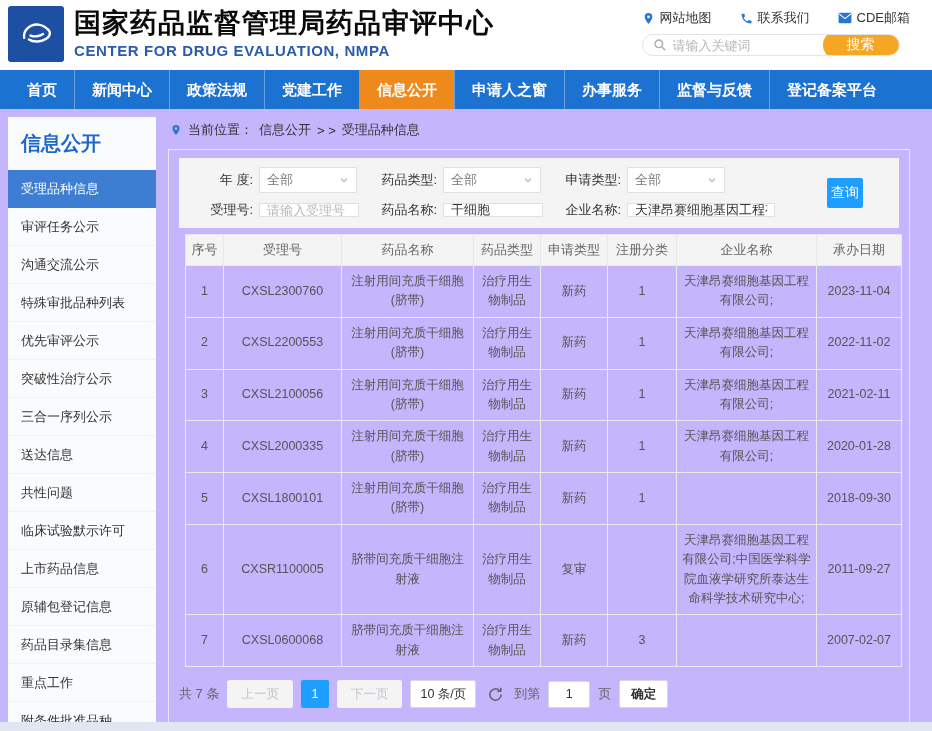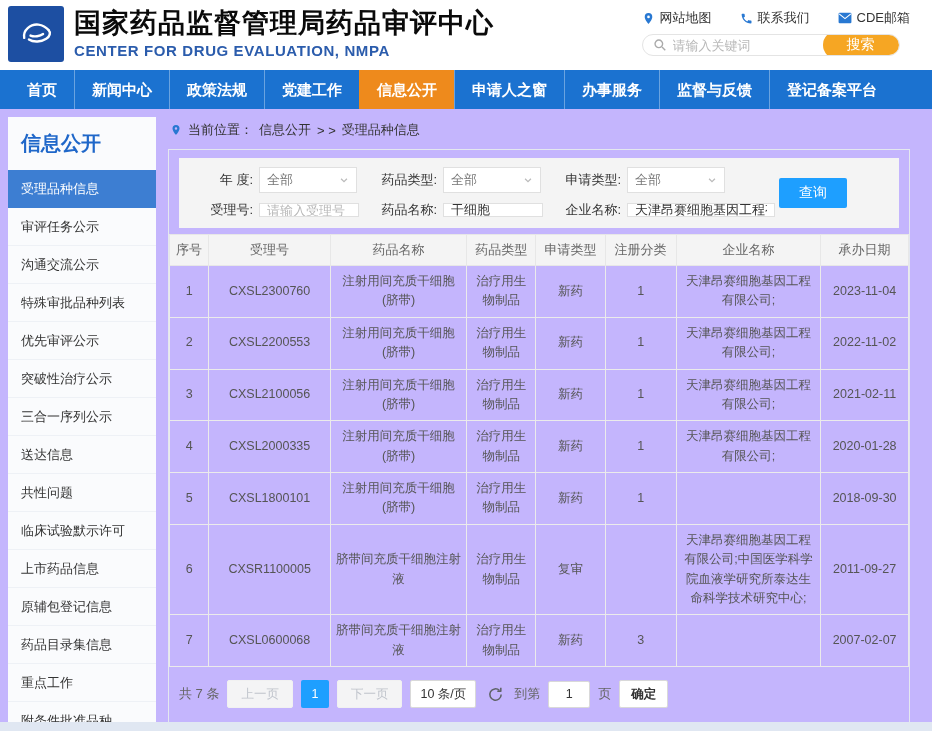--- a/index.html
+++ b/index.html
@@ -45,23 +45,23 @@
   .tab.active { background:#fff; color:#1b72d0; }
 
   .filter { background:#f4f4f4; margin:8px 10px 6px; padding:9px 12px; display:flex; align-items:center; }
   .filter-grid { display:grid; grid-template-columns:auto auto auto; gap:8px 16px; }
   .field { display:flex; align-items:center; }
   .field .lbl { width:62px; text-align:right; font-size:13px; color:#333; margin-right:6px; white-space:nowrap; }
   .select { width:98px; height:26px; background:#fff; border:1px solid #e0e0e0; display:flex; align-items:center; justify-content:space-between; padding:0 7px; font-size:13px; color:#777; cursor:pointer; }
   .field input { height:14px; border:1px solid #e0e0e0; padding:0 7px; font-size:13px; color:#333; outline:none; background:#fff; }
   .field input::placeholder { color:#b8b8b8; }
   .w100 { width:100px; } .w148 { width:148px; }
-  .query-btn { margin-left:auto; margin-right:40px; width:68px; height:30px; background:#1E9FFF; color:#fff; border:none; border-radius:2px; font-size:14px; cursor:pointer; flex:none; }
-
-  .table-wrap { margin:0 0; }
+  .query-btn { margin-left:auto; margin-right:24px; width:36px; height:30px; background:#1E9FFF; color:#fff; border:none; border-radius:2px; font-size:14px; cursor:pointer; flex:none; }
+
+  .table-wrap { margin:0 16px; }
   table { width:100%; border-collapse:collapse; table-layout:fixed; }
   th { background:#f4f4f4; color:#666; font-weight:normal; font-size:13px; height:31px; border:1px solid #e7e7e7; }
   td { border:1px solid #ebebeb; font-size:12.5px; color:#555; text-align:center; padding:6px 5px; line-height:1.55; word-break:break-all; }
   tbody tr { height:44px; }
 
   .pager { display:flex; align-items:center; margin:13px 10px 14px; font-size:13px; color:#666; }
   .pager > * { margin-right:8px; }
   .pg-btn { height:28px; padding:0 13px; background:#f4f4f5; color:#c0c4cc; border:1px solid #f1f1f1; border-radius:2px; font-size:12.5px; cursor:default; }
   .pg-num { width:28px; height:28px; background:#1E9FFF; color:#fff; display:flex; align-items:center; justify-content:center; border-radius:2px; font-size:12.5px; cursor:pointer; }
   .pg-size { height:28px; border:1px solid #d9d9d9; border-radius:2px; display:flex; align-items:center; gap:7px; padding:0 9px; background:#fff; color:#333; cursor:pointer; font-size:12.5px; }

